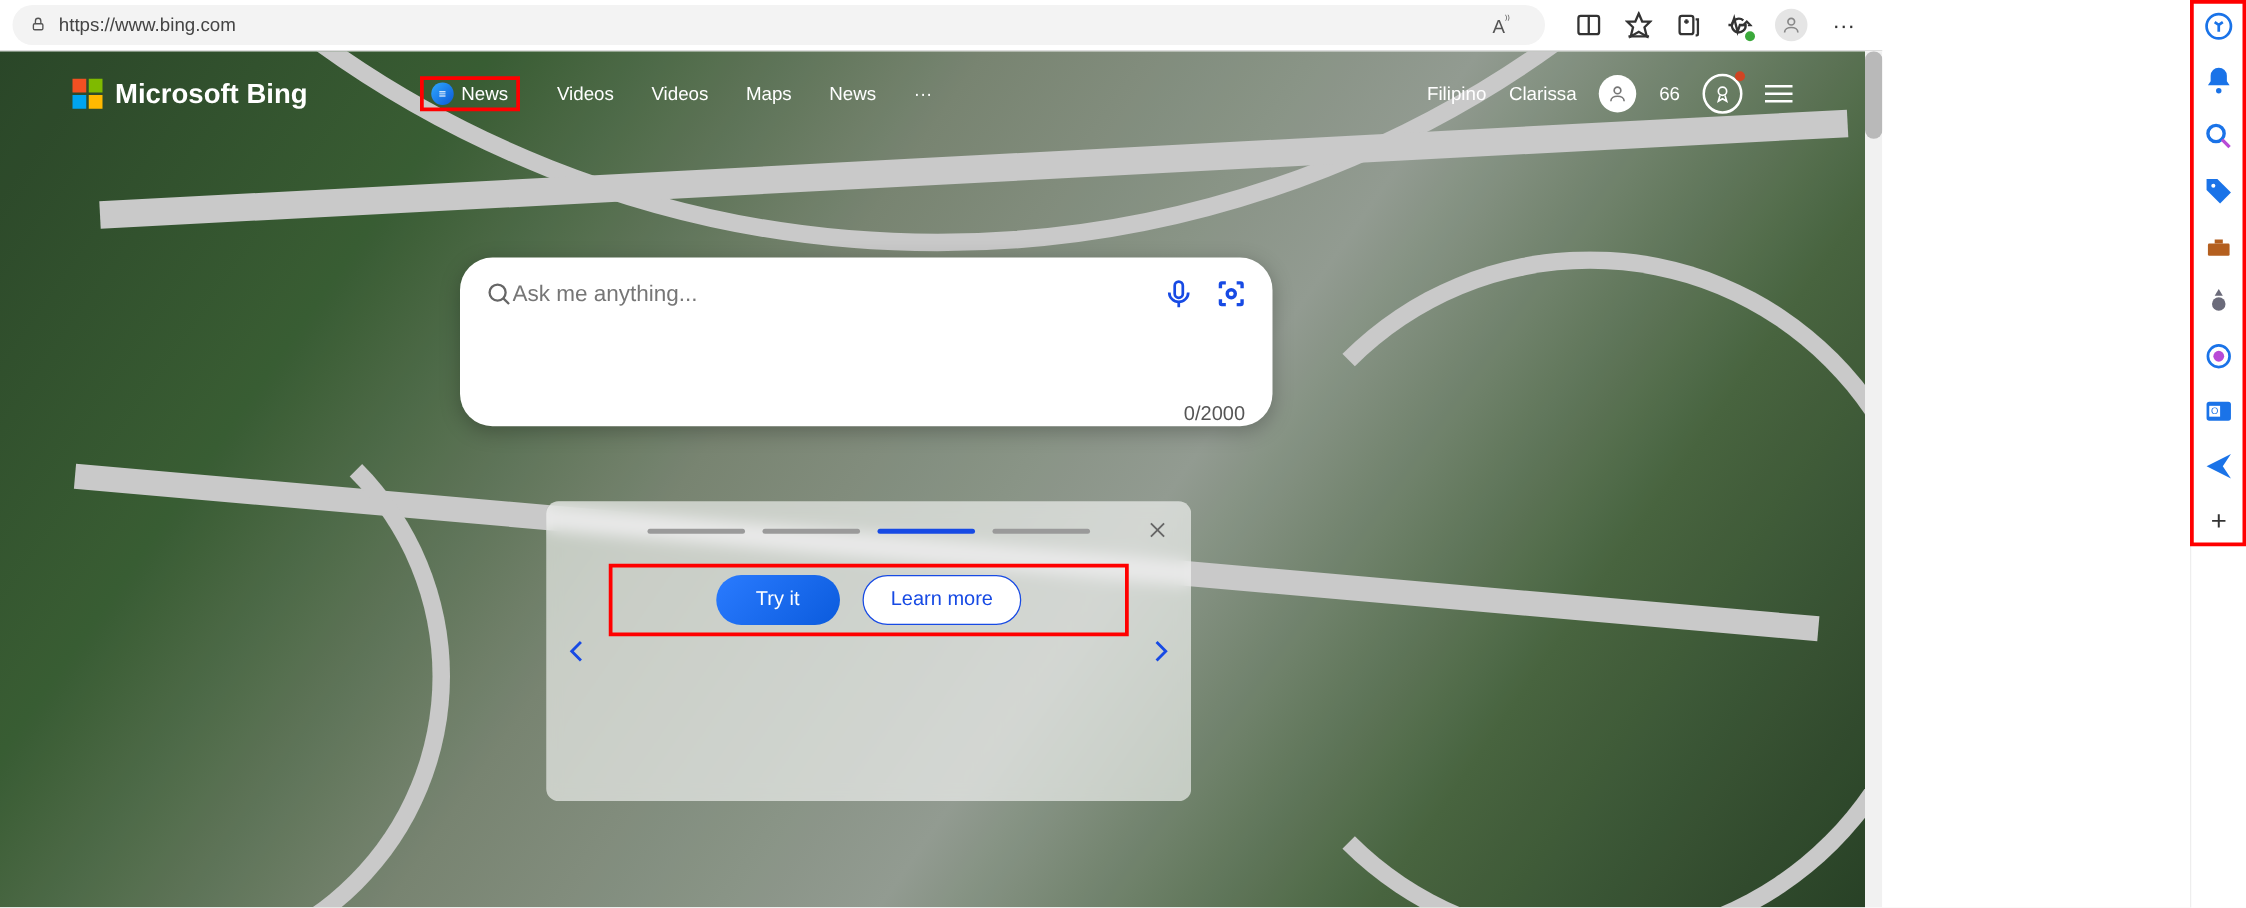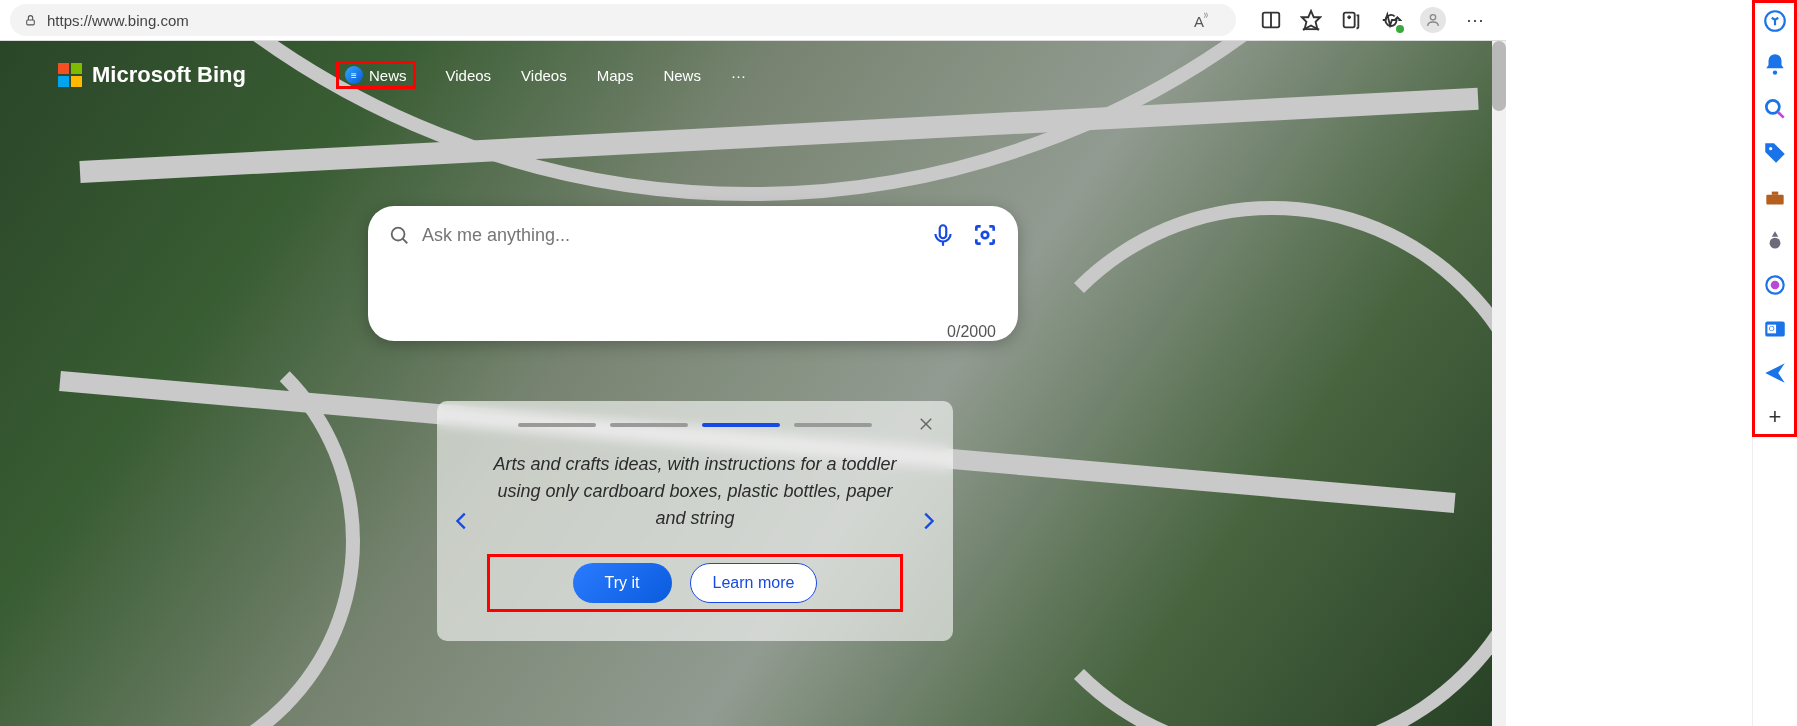--- a/index.html
+++ b/index.html
@@ -120,21 +120,21 @@
   
   .search-box {
     position:absolute;
     left:368px; top:165px;
     width:650px; height:135px;
     background:#fff;
     border-radius:26px;
     box-shadow:0 4px 16px rgba(0,0,0,0.25);
     padding:16px 20px;
   }
-  .search-row { display:flex; align-items:center; gap:12px;}
+  .search-row { display:flex; align-items:center; }
   .search-row input {
     border:none; outline:none;
     font-size:18px; flex:1; color:#333;
   }
   .search-row input::placeholder{color:#767676;}
   .search-icons { display:flex; gap:16px; align-items:center;}
   .mic-ic, .lens-ic { width:26px; height:26px; color:#174ae4;}
   .char-count {
     position:absolute; bottom:0; right:22px;
     color:#555; font-size:16px;
@@ -256,20 +256,42 @@
     <div class="nav-items">
       <div class="chat-item item">
         <span class="chat-dot">≡</span>
         <span>News</span>
       </div>
       <div class="item">Videos</div>
       <div class="item">Videos</div>
       <div class="item">Maps</div>
       <div class="item">News</div>
       <div class="item">···</div>
+    </div>
+    <div class="hdr-right">
+      <span>Filipino</span>
+      <span>Clarissa</span>
+      <span class="user-avatar">
+              <svg width="16" height="16" viewBox="0 0 24 24" fill="none" stroke="#777" stroke-width="2">
+                <circle cx="12" cy="8" r="4"></circle>
+                <path d="M4 21c0-4 4-6 8-6s8 2 8 6"></path>
+              </svg>
+            </span>
+      <span>66</span>
+      <span class="rewards-circle">
+              <svg width="16" height="16" viewBox="0 0 24 24" fill="none" stroke="#fff" stroke-width="2">
+                <circle cx="12" cy="9" r="5"></circle>
+                <path d="M9 14l-2 7 5-3 5 3-2-7"></path>
+              </svg>
+            </span>
+      <span class="hamburger">
+              <span></span>
+              <span></span>
+              <span></span>
+            </span>
     </div>
   </div>
 
   <div class="search-box">
     <div class="search-row">
       <span class="search-glass">
         <svg viewBox="0 0 24 24" fill="none" stroke="#666" stroke-width="2">
                 <circle cx="11" cy="11" r="7"></circle>
                 <line x1="21" y1="21" x2="16" y2="16"></line>
               </svg>
@@ -313,21 +335,20 @@
     <span class="tip-nav tip-prev">
       <svg viewBox="0 0 24 24" fill="none" stroke="#174ae4" stroke-width="2.5">
               <polyline points="15 4 7 12 15 20"></polyline>
             </svg>
     </span>
     <span class="tip-nav tip-next">
       <svg viewBox="0 0 24 24" fill="none" stroke="#174ae4" stroke-width="2.5">
               <polyline points="9 4 17 12 9 20"></polyline>
             </svg>
     </span>
-    <div class="tip-text">Arts and crafts ideas, with instructions for a toddler using only cardboard boxes, plastic bottles, paper and string</div>
     <div class="tip-buttons">
       <button class="btn-try">Try it</button>
       <button class="btn-learn">Learn more</button>
     </div>
   </div>
 
 </div>
 </div>
 
 <div class="right-col"></div>

